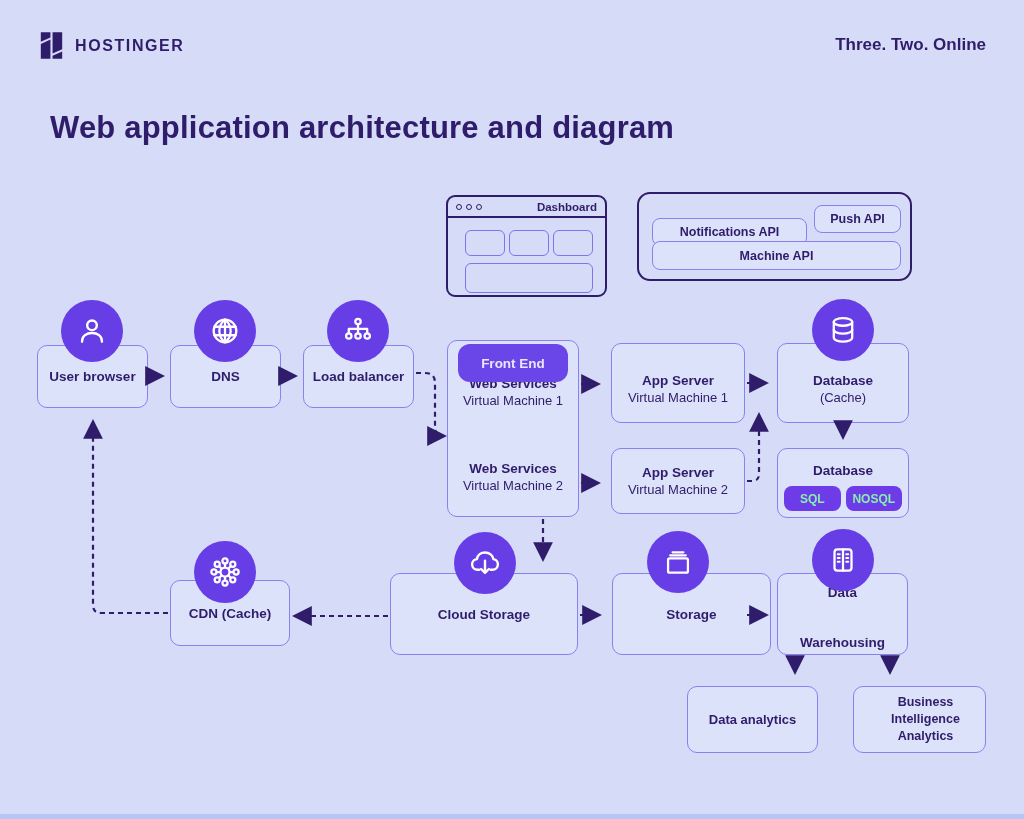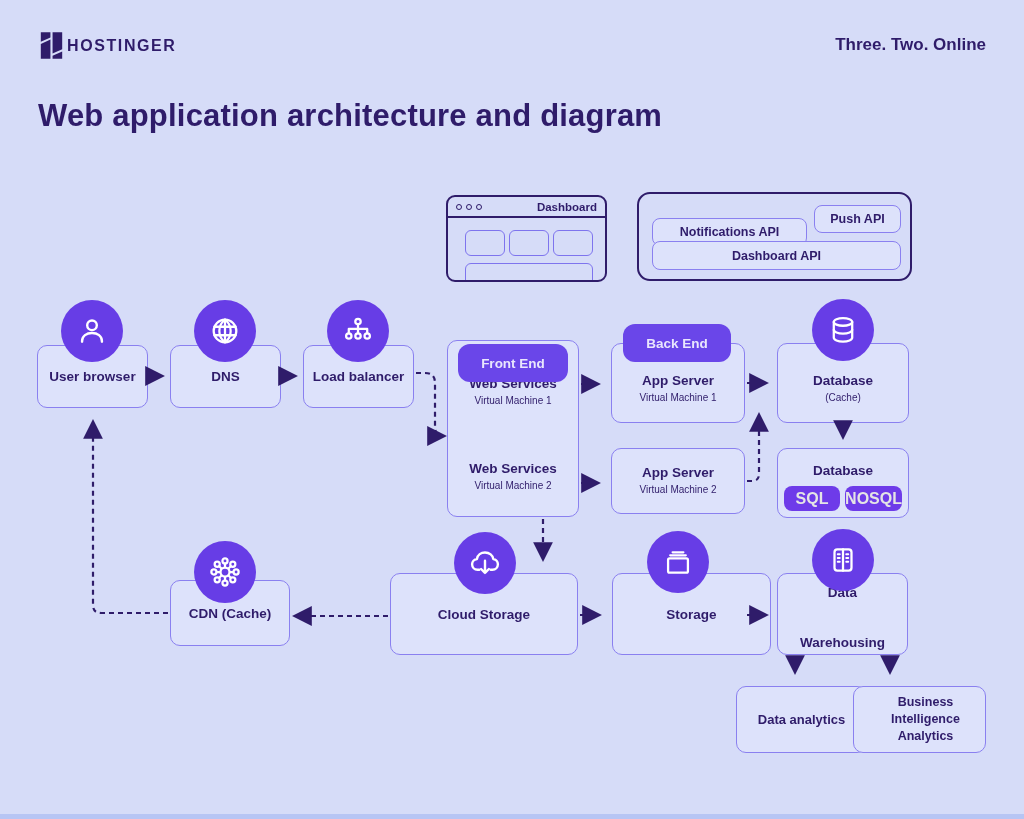--- a/index.html
+++ b/index.html
@@ -2,50 +2,50 @@
 <html><head>
 <meta charset="utf-8">
 <style>
   html,body{margin:0;padding:0;}
   .stage{
     position:relative;width:1024px;height:819px;overflow:hidden;
     background:#d6dcf8;color:#2f1c6a;
     font-family:"Liberation Sans", sans-serif;
   }
   
-  .logo-wrap{position:absolute;left:38px;top:30px;display:flex;align-items:center;gap:2px;}
+  .logo-wrap{position:absolute;left:38px;top:30px;display:flex;align-items:center;gap:10px;}
   .brand{font-size:16px;font-weight:800;letter-spacing:1.6px;}
   .tagline{position:absolute;right:38px;top:35px;font-size:17px;font-weight:600;}
   .page-title{position:absolute;left:38px;top:98px;font-size:31px;font-weight:800;letter-spacing:.2px;}
 
   
   .box{
     position:absolute;background:#dde2fb;border:1.6px solid #8a80f0;border-radius:10px;
     display:flex;flex-direction:column;align-items:center;justify-content:center;
     text-align:center;z-index:2;box-sizing:border-box;
   }
   .l1{display:block;font-weight:700;font-size:13.5px;line-height:17px;}
-  .l2{display:block;font-weight:400;font-size:10px;line-height:17px;}
+  .l2{display:block;font-weight:400;font-size:13px;line-height:17px;}
   .circle{
     position:absolute;width:62px;height:62px;border-radius:50%;background:#673de6;
     display:flex;align-items:center;justify-content:center;z-index:3;
   }
   .badge-tab{
     position:absolute;background:#6a46e9;border-radius:12px;color:#e9e6fd;
     font-weight:700;font-size:13.5px;display:flex;align-items:center;justify-content:center;z-index:3;
   }
   .pill-row{position:absolute;left:6px;right:6px;bottom:6px;display:flex;gap:5px;}
   .pill{
-    flex:1;height:25px;background:#6e3be9;color:#e5e5e5;border-radius:8px;
-    display:flex;align-items:center;justify-content:center;font-weight:700;font-size:16px;
+    flex:1;height:25px;background:#6e3be9;color:#86efac;border-radius:8px;
+    display:flex;align-items:center;justify-content:center;font-weight:700;font-size:12px;
   }
 
   
   .window{
-    position:absolute;left:446px;top:195px;width:161px;height:87px;
+    position:absolute;left:446px;top:195px;width:161px;height:102px;
     border:2px solid #2f1c6a;border-radius:9px;overflow:hidden;box-sizing:border-box;z-index:2;
   }
   .window-bar{height:19px;border-bottom:2px solid #2f1c6a;display:flex;align-items:center;padding:0 8px;gap:4px;}
   .dot{width:6px;height:6px;border:1.6px solid #2f1c6a;border-radius:50%;box-sizing:border-box;}
   .window-title{margin-left:auto;font-size:11.5px;font-weight:800;}
   .window-body{position:relative;height:66px;}
   .tile{position:absolute;border:1.6px solid #7e74ee;border-radius:6px;box-sizing:border-box;}
 
   
   .api-panel{
@@ -74,41 +74,41 @@
       <g fill="#2f1c6a">
         <path d="M2 2h9v5l-9 4z"></path>
         <path d="M2 13l9-4v18H2z"></path>
         <path d="M13 2h9v16l-9 4z"></path>
         <path d="M13 24l9-4v7h-9z"></path>
       </g>
     </svg>
     <span class="brand">HOSTINGER</span>
   </div>
   <div class="tagline">Three. Two. Online</div>
-  <h1 class="page-title" style="margin:0;">Web application architecture and diagram</h1>
+  <h1 class="page-title" style="margin:12px;">Web application architecture and diagram</h1>
 
   <div class="window">
     <div class="window-bar">
       <span class="dot"></span>
       <span class="dot"></span>
       <span class="dot"></span>
       <span class="window-title">Dashboard</span>
     </div>
     <div class="window-body">
       <div class="tile" style="left:17px;top:12px;width:40px;height:26px;"></div>
       <div class="tile" style="left:61px;top:12px;width:40px;height:26px;"></div>
       <div class="tile" style="left:105px;top:12px;width:40px;height:26px;"></div>
       <div class="tile" style="left:17px;top:45px;width:128px;height:30px;"></div>
     </div>
   </div>
 
   <div class="api-panel">
     <div class="api-box" style="left:13px;top:11px;width:155px;height:28px;margin-top:13px;">Notifications API</div>
     <div class="api-box" style="left:175px;top:11px;width:87px;height:28px;">Push API</div>
-    <div class="api-box" style="left:13px;top:47px;width:249px;height:29px;">Dashboard API</div>
+    <div class="api-box" style="left:13px;top:47px;width:249px;height:29px;">Machine API</div>
   </div>
 
   <div class="box" style="left:37px;top:345px;width:111px;height:63px;">
     <span class="l1">User browser</span>
   </div>
   <div class="circle" style="left:61px;top:300px;">
     <svg class="icon-svg" width="34" height="34" viewBox="0 0 24 24" fill="none" stroke="#fff" stroke-width="1.7" stroke-linecap="round" stroke-linejoin="round">
       <circle cx="12" cy="8" r="3.4"></circle>
       <path d="M5 19.5v-.4c0-3.6 3.1-5.7 7-5.7s7 2.1 7 5.7v.4"></path>
     </svg>
@@ -147,21 +147,20 @@
       <span class="l1">Web Services</span>
       <span class="l2">Virtual Machine 2</span>
     </div>
   </div>
   <div class="badge-tab" style="left:458px;top:324px;width:110px;height:38px;margin-top:20px;">Front End</div>
 
   <div class="box" style="left:611px;top:343px;width:134px;height:80px;padding-top:12px;">
     <span class="l1">App Server</span>
     <span class="l2">Virtual Machine 1</span>
   </div>
-  <div class="badge-tab" style="left:623px;top:324px;width:108px;height:38px;">Back End</div>
 
   <div class="box" style="left:611px;top:448px;width:134px;height:66px;">
     <span class="l1">App Server</span>
     <span class="l2">Virtual Machine 2</span>
   </div>
 
   <div class="box" style="left:777px;top:343px;width:132px;height:80px;padding-top:12px;">
     <span class="l1">Database</span>
     <span class="l2">(Cache)</span>
   </div>
@@ -224,21 +223,21 @@
     <span class="l1">Warehousing</span>
   </div>
   <div class="circle" style="left:812px;top:529px;">
     <svg class="icon-svg" width="34" height="34" viewBox="0 0 24 24" fill="none" stroke="#fff" stroke-width="1.6" stroke-linecap="round">
       <rect x="6" y="4.5" width="12" height="15" rx="2"></rect>
       <path d="M12 4.5v15"></path>
       <path d="M8.3 8h1.4M8.3 10.6h1.4M8.3 13.2h1.4M14.3 8h1.4M14.3 10.6h1.4M14.3 13.2h1.4" stroke-width="1.4"></path>
     </svg>
   </div>
 
-  <div class="box" style="left:736px;top:686px;width:131px;height:67px;">
+  <div class="box" style="left:687px;top:686px;width:131px;height:67px;">
     <span class="l1" style="font-size:13px;">Data analytics</span>
   </div>
   <div class="box" style="left:853px;top:686px;width:133px;height:67px;padding-left:12px;">
     <span class="l1" style="font-size:12.5px;">Business Intelligence</span>
     <span class="l1" style="font-size:12.5px;">Analytics</span>
   </div>
 
   <svg class="wires" width="1024" height="819" viewBox="0 0 1024 819">
     <defs>
       <marker id="ah" viewBox="0 0 10 10" refX="8" refY="5" markerWidth="9" markerHeight="9" orient="auto-start-reverse">

